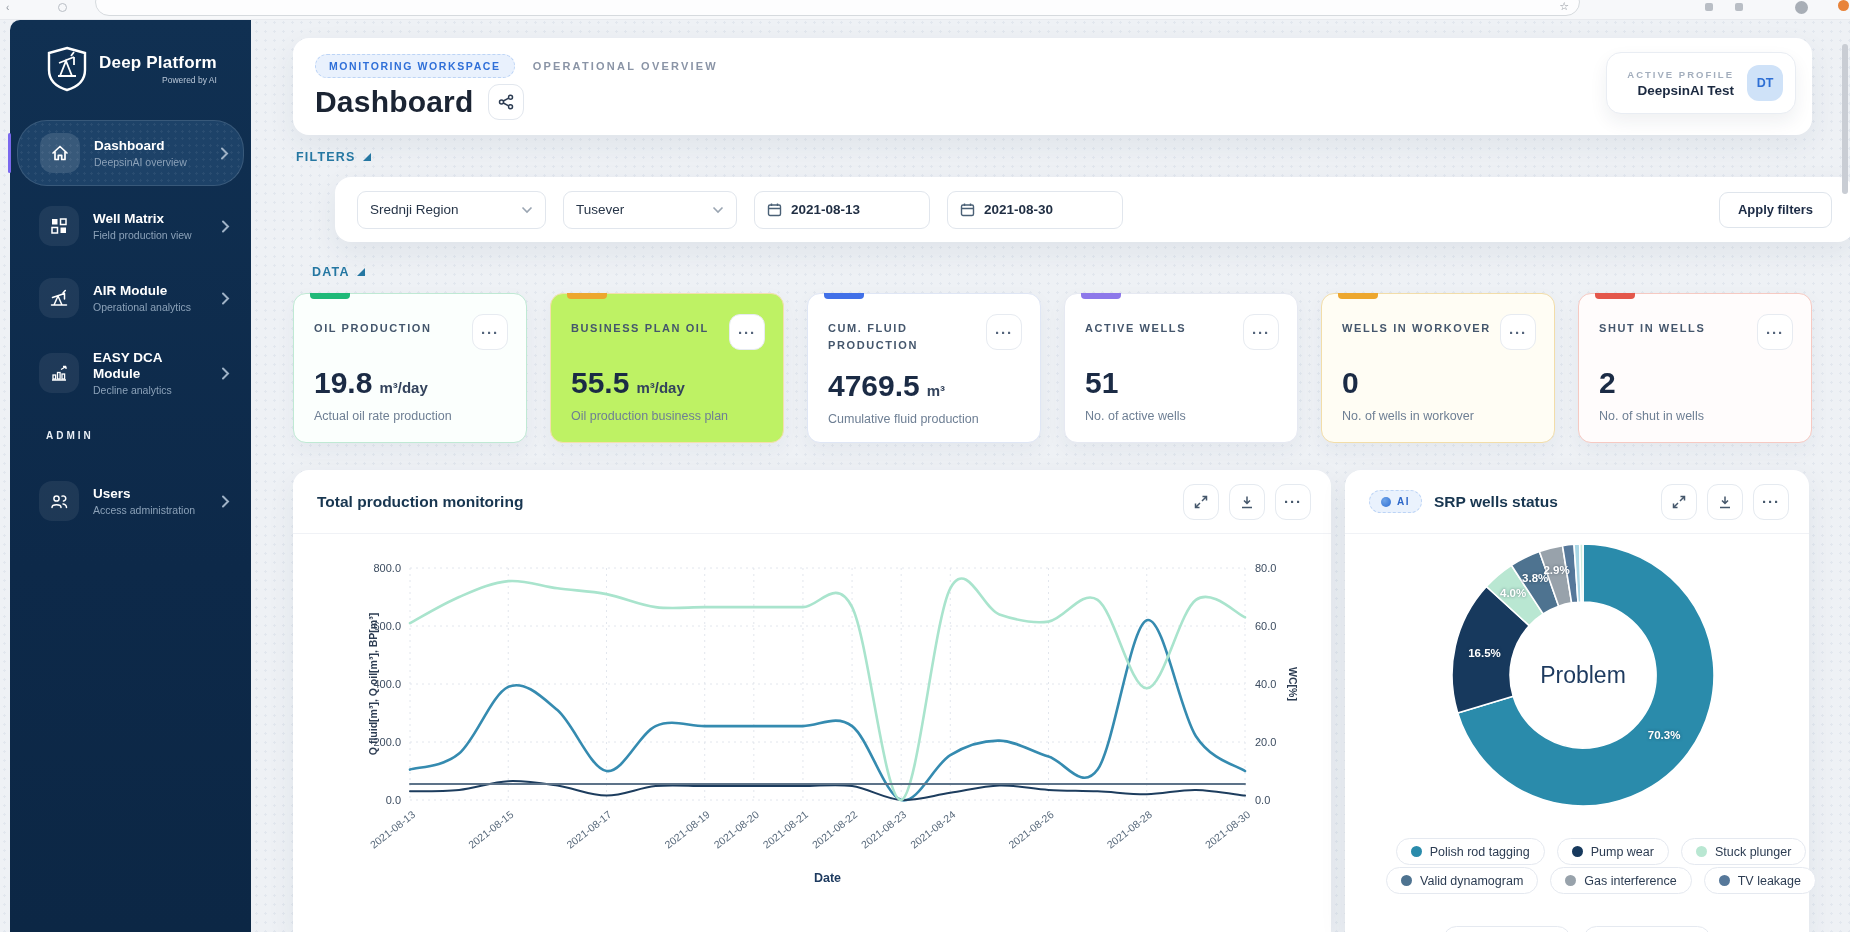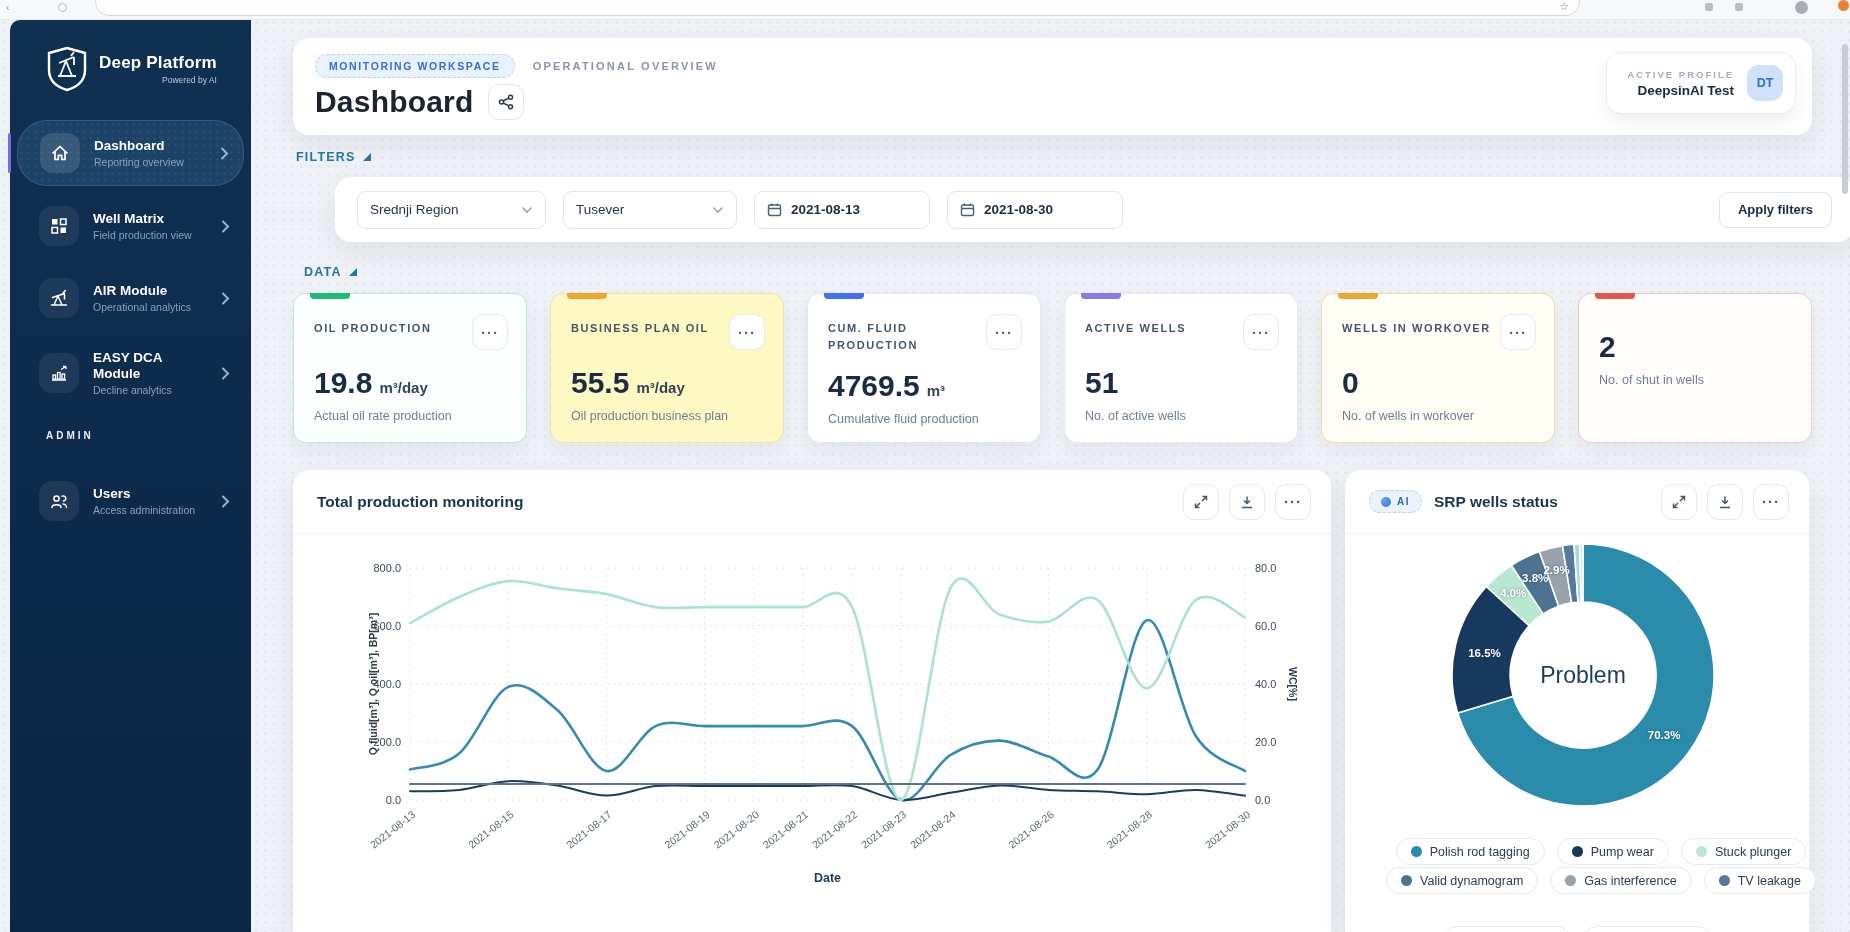--- a/index.html
+++ b/index.html
@@ -161,21 +161,21 @@
   <div class="nav" id="nav-main">
     <div class="nav-item active">
       <span class="active-indicator"></span>
       <span class="nav-ico">
           <svg width="20" height="20" viewBox="0 0 20 20">
             <path d="M3 10 L10 3.5 L17 10 M5 8.8 V16.5 H8.3 V12.3 H11.7 V16.5 H15 V8.8" fill="none" stroke="#fff" stroke-width="1.7" stroke-linecap="round" stroke-linejoin="round"></path>
           </svg>
         </span>
       <span class="nav-txt">
         <span class="nav-label">Dashboard</span>
-        <span class="nav-sub">Reporting overview</span>
+        <span class="nav-sub">DeepsinAI overview</span>
       </span>
       <span class="nav-chev">
           <svg width="9" height="13" viewBox="0 0 9 13">
             <path d="M2 1.5 L7 6.5 L2 11.5" fill="none" stroke="currentColor" stroke-width="2" stroke-linecap="round"></path>
           </svg>
         </span>
     </div>
     <div class="nav-item">
 
       <span class="nav-ico">
@@ -315,40 +315,40 @@
   <div class="control date-input">
     <svg width="15" height="15" viewBox="0 0 15 15">
         <rect x="1.5" y="3" width="12" height="10.5" rx="1.5" fill="none" stroke="#4a6076" stroke-width="1.4"></rect>
         <path d="M1.5 6.5 H13.5 M4.5 1.5 V4 M10.5 1.5 V4" stroke="#4a6076" stroke-width="1.4"></path>
       </svg>
     <span>2021-08-30</span>
   </div>
   <button class="apply-btn">Apply filters</button>
 </div>
 
-<div class="section-label" style="left:304px;top:265px;">
+<div class="section-label" style="left:312px;top:265px;">
   <span>DATA</span>
     <span class="tri"></span>
 </div>
 <div class="cards-row" id="cards-row">
   <div class="kpi-card" style="border-color:#bfe9d4;background-color:#fbfffd;">
     <span class="kpi-accent" style="background:#1fb978;"></span>
     <div class="kpi-head">
       <span class="kpi-title">OIL PRODUCTION</span>
       <button class="more-btn">
           <span class="more-glyph"></span>
         </button>
     </div>
     <div class="kpi-value-row">
       <span class="kpi-value">19.8</span>
       <span class="kpi-unit">m³/day</span>
     </div>
     <div class="kpi-sub">Actual oil rate production</div>
   </div>
-  <div class="kpi-card" style="border-color:#f4dfae;background-color:#fef9c3;padding-left:20px;">
+  <div class="kpi-card" style="border-color:#f4dfae;background-color:#bef264;padding-left:20px;">
     <span class="kpi-accent" style="background:#eda72f;"></span>
     <div class="kpi-head">
       <span class="kpi-title">BUSINESS PLAN OIL</span>
       <button class="more-btn">
           <span class="more-glyph"></span>
         </button>
     </div>
     <div class="kpi-value-row">
       <span class="kpi-value">55.5</span>
       <span class="kpi-unit">m³/day</span>
@@ -392,20 +392,26 @@
         </button>
     </div>
     <div class="kpi-value-row">
       <span class="kpi-value">0</span>
 
     </div>
     <div class="kpi-sub">No. of wells in workover</div>
   </div>
   <div class="kpi-card" style="border-color:#f6c9c2;background-color:#fffcfc;">
     <span class="kpi-accent" style="background:#e4574b;"></span>
+    <div class="kpi-head">
+      <span class="kpi-title">SHUT IN WELLS</span>
+      <button class="more-btn">
+          <span class="more-glyph"></span>
+        </button>
+    </div>
     <div class="kpi-value-row">
       <span class="kpi-value">2</span>
 
     </div>
     <div class="kpi-sub">No. of shut in wells</div>
   </div>
   </div>
 
 <div class="panel left-panel">
   <div class="panel-head">

